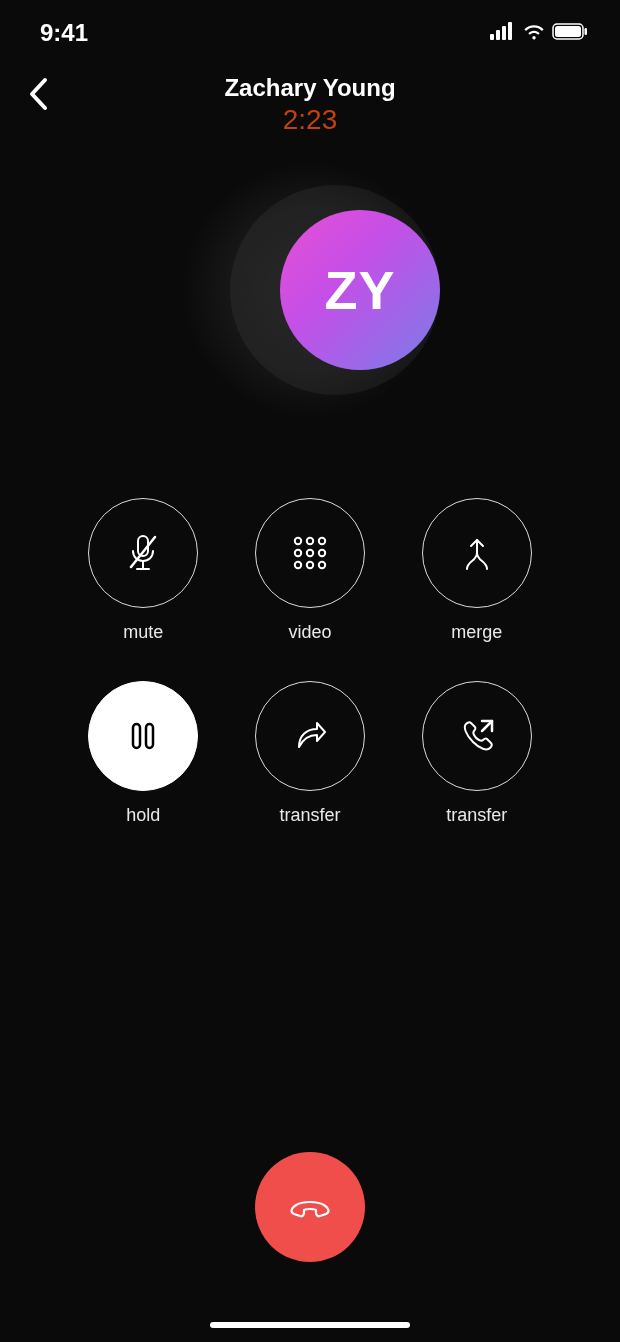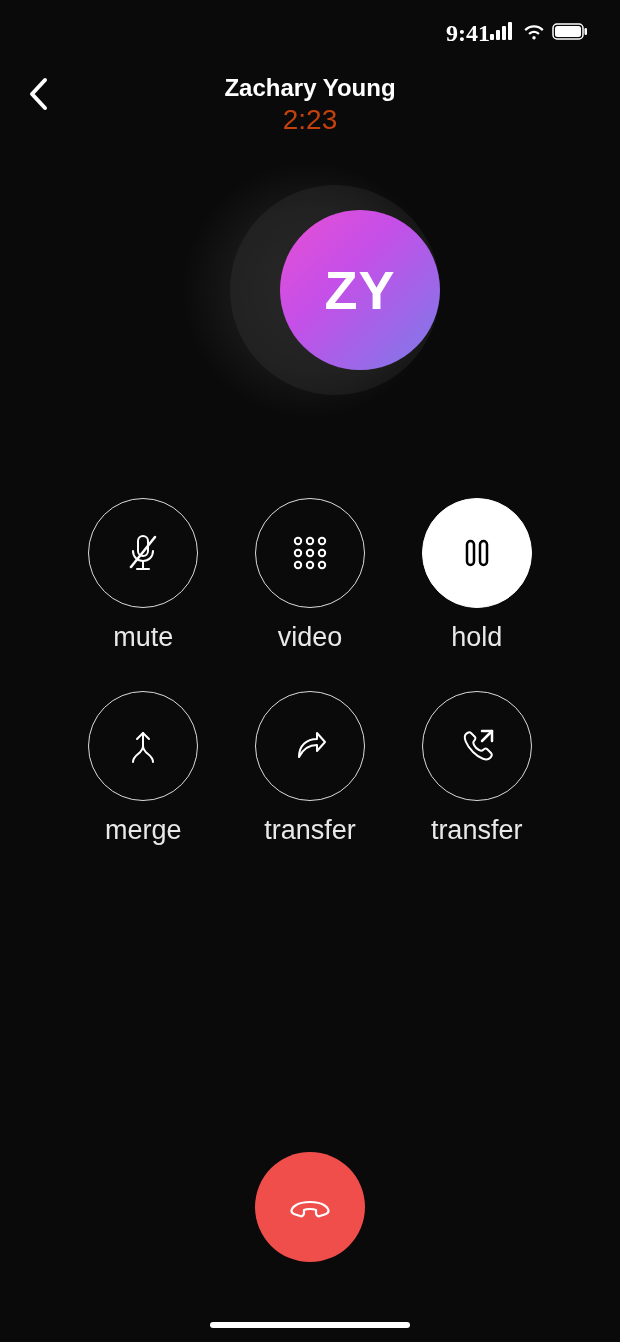--- a/index.html
+++ b/index.html
@@ -7,25 +7,24 @@
       width: 620px;
       height: 1342px;
       background: #0a0a0a;
       font-family: -apple-system, BlinkMacSystemFont, "Segoe UI", sans-serif;
       color: #fff;
       overflow: hidden;
       position: relative;
     }
     .status-bar {
       display: flex;
-      justify-content: flex-end;
+      justify-content: space-between;
       align-items: center;
       padding: 18px 32px 8px 40px;
       height: 56px;
-      font-family: Liberation Serif, serif;
     }
     .status-time {
       font-size: 24px;
       font-weight: 600;
     }
     .status-right { display: flex; align-items: center; gap: 6px; }
 
     .header {
       position: relative;
       text-align: center;
@@ -81,21 +80,21 @@
     .ctrl-circle {
       width: 110px; height: 110px; border-radius: 50%;
       border: 1.5px solid rgba(255,255,255,0.85);
       display:flex; align-items:center; justify-content:center;
       background: transparent;
     }
     .ctrl-circle.active {
       background: #fff; border-color: #fff;
     }
     .ctrl-label {
-      font-size: 27px; color: #e9e9e9; font-weight: 400;
+      font-size: 18px; color: #e9e9e9; font-weight: 400;
     }
 
     .end-call-wrap {
       position: absolute; bottom: 80px; left: 0; right: 0;
       display:flex; justify-content:center;
     }
     .end-call {
       width: 110px; height: 110px; border-radius: 50%;
       background: #ef4e4a;
       display:flex; align-items:center; justify-content:center;
@@ -179,42 +178,42 @@
         <circle cx="35" cy="23" r="3.2" stroke="#fff" stroke-width="2" fill="none"></circle>
         <circle cx="11" cy="35" r="3.2" stroke="#fff" stroke-width="2" fill="none"></circle>
         <circle cx="23" cy="35" r="3.2" stroke="#fff" stroke-width="2" fill="none"></circle>
         <circle cx="35" cy="35" r="3.2" stroke="#fff" stroke-width="2" fill="none"></circle>
       </svg>
     </div>
     <div class="ctrl-label">video</div>
   </div>
 
   <div class="ctrl">
-    <div class="ctrl-circle active">
-      <svg width="40" height="40" viewBox="0 0 40 40">
-        <rect x="10" y="8" width="7" height="24" rx="3.5" stroke="#000" stroke-width="2.5" fill="none"></rect>
-        <rect x="23" y="8" width="7" height="24" rx="3.5" stroke="#000" stroke-width="2.5" fill="none"></rect>
-      </svg>
-    </div>
-    <div class="ctrl-label">hold</div>
-  </div>
-
-  <div class="ctrl">
     <div class="ctrl-circle">
       <svg width="44" height="44" viewBox="0 0 44 44">
         <path d="M22 9 L22 22" stroke="#fff" stroke-width="2" fill="none" stroke-linecap="round"></path>
         <path d="M16 15 L22 9 L28 15" stroke="#fff" stroke-width="2" fill="none" stroke-linecap="round" stroke-linejoin="round"></path>
         <path d="M22 22 C22 30 12 30 12 38" stroke="#fff" stroke-width="2" fill="none" stroke-linecap="round"></path>
         <path d="M22 22 C22 30 32 30 32 38" stroke="#fff" stroke-width="2" fill="none" stroke-linecap="round"></path>
       </svg>
     </div>
     <div class="ctrl-label">merge</div>
   </div>
 
   <div class="ctrl">
+    <div class="ctrl-circle active">
+      <svg width="40" height="40" viewBox="0 0 40 40">
+        <rect x="10" y="8" width="7" height="24" rx="3.5" stroke="#000" stroke-width="2.5" fill="none"></rect>
+        <rect x="23" y="8" width="7" height="24" rx="3.5" stroke="#000" stroke-width="2.5" fill="none"></rect>
+      </svg>
+    </div>
+    <div class="ctrl-label">hold</div>
+  </div>
+
+  <div class="ctrl">
     <div class="ctrl-circle">
       <svg width="42" height="42" viewBox="0 0 42 42">
         <path d="M10 32 C10 20 18 14 28 14 L28 8 L36 17 L28 26 L28 20 C20 20 14 24 10 32 Z" stroke="#fff" stroke-width="2" fill="none" stroke-linejoin="round" stroke-linecap="round"></path>
       </svg>
     </div>
     <div class="ctrl-label">transfer</div>
   </div>
 
 
   <div class="ctrl">

